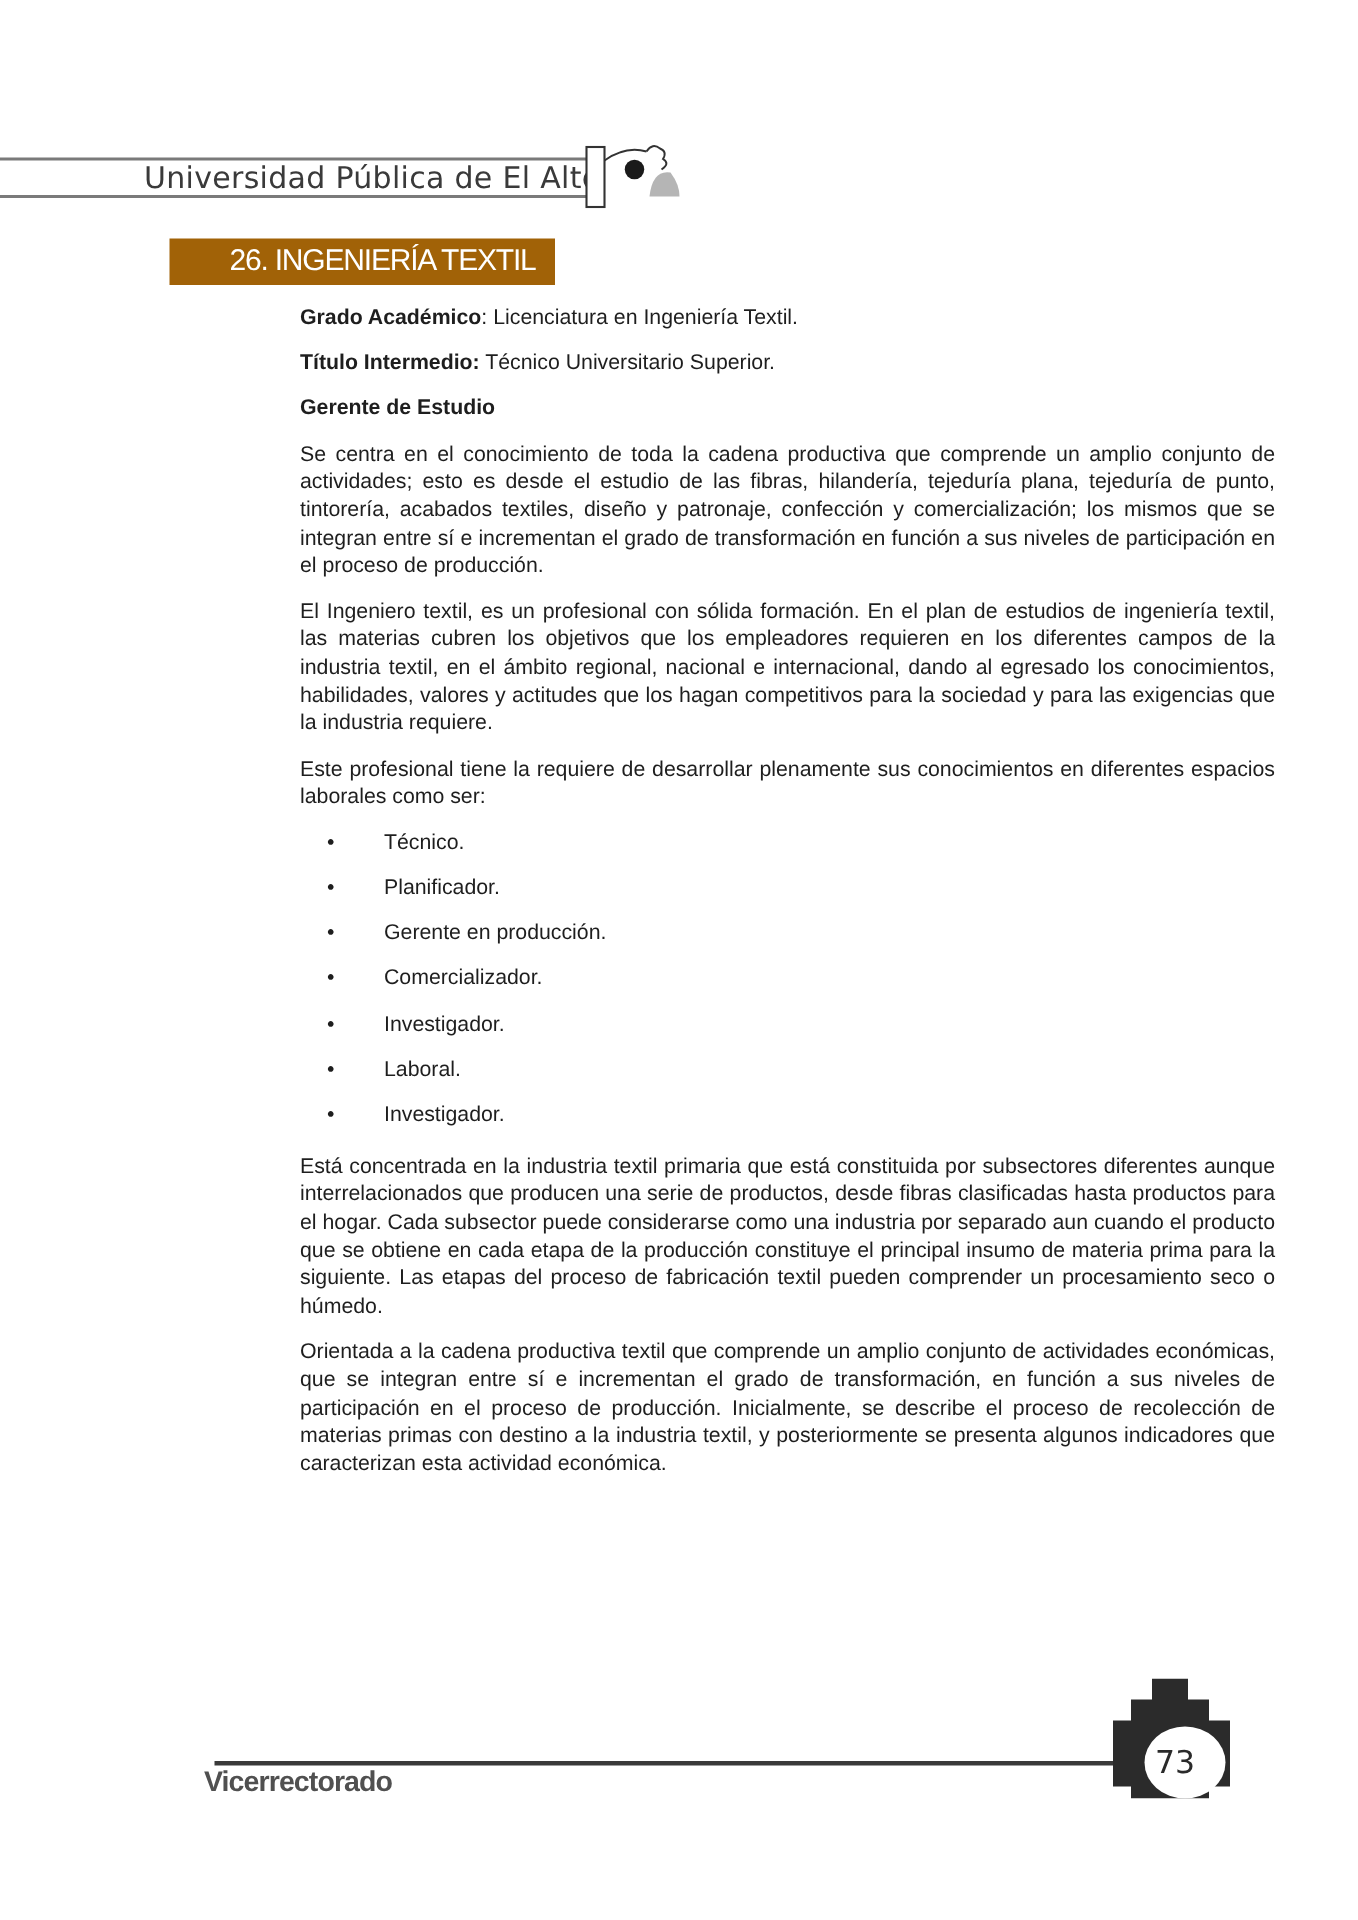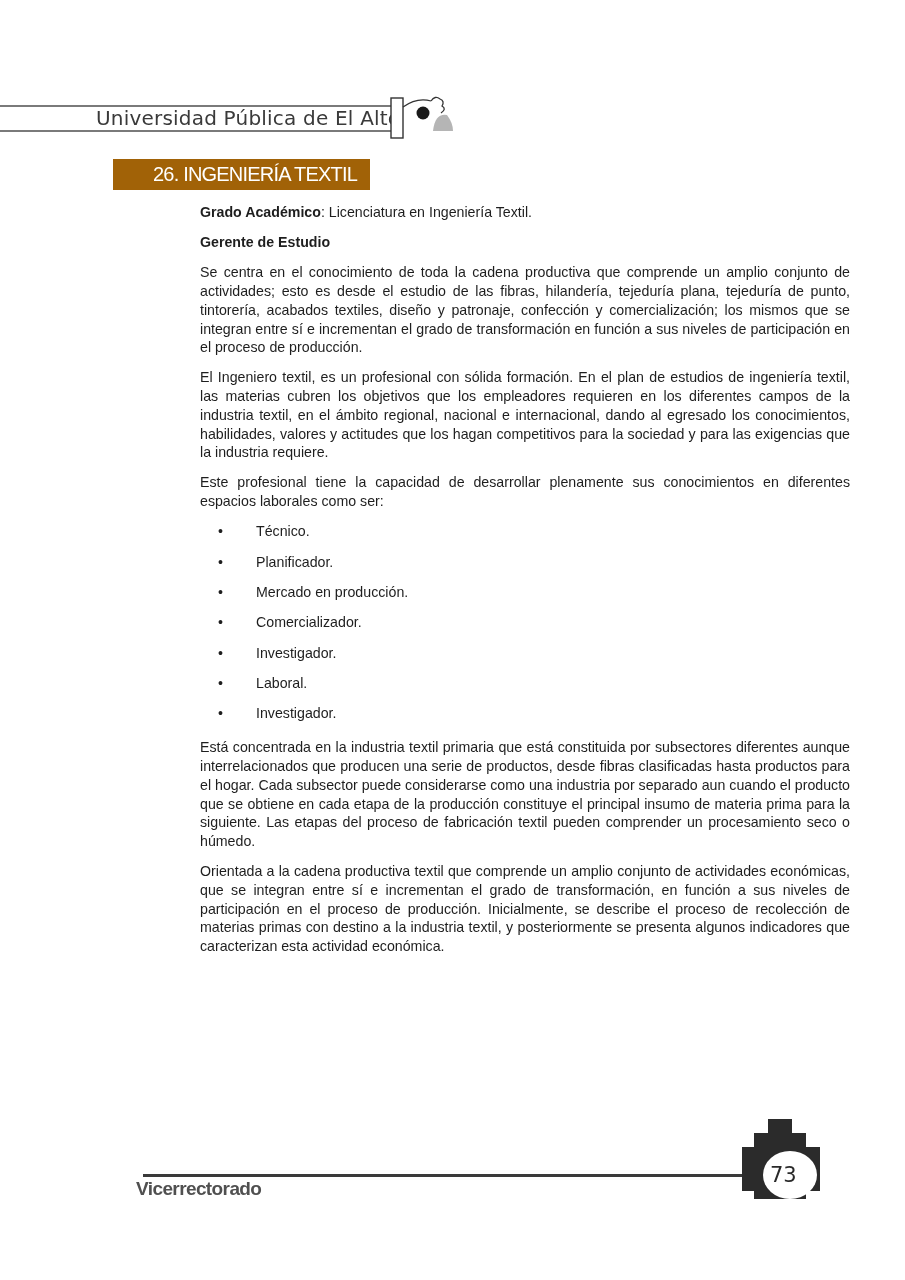--- a/index.html
+++ b/index.html
@@ -47,30 +47,33 @@
   <circle cx="36" cy="18" r="6.5" fill="#1a1a1a"></circle>
   <path d="M46 36 Q48 18 60 20 Q66 28 66 36 Z" fill="#b5b5b5"></path>
 </svg>
 
 <div class="section-title">26. INGENIERÍA TEXTIL</div>
 
 <div class="content">
   <p>
     <span class="lbl">Grado Académico</span><span>: Licenciatura en Ingeniería Textil.</span>
   </p>
+  <p>
+    <span class="lbl">Título Intermedio:</span><span> Técnico Universitario Superior.</span>
+  </p>
   <p class="lbl">Gerente de Estudio</p>
   <p>Se centra en el conocimiento de toda la cadena productiva que comprende un amplio conjunto de actividades; esto es desde el estudio de las fibras, hilandería, tejeduría plana, tejeduría de punto, tintorería, acabados textiles, diseño y patronaje, confección y comercialización; los mismos que se integran entre sí e incrementan el grado de transformación en función a sus niveles de participación en el proceso de producción.</p>
 
   <p>El Ingeniero textil, es un profesional con sólida formación. En el plan de estudios de ingeniería textil, las materias cubren los objetivos que los empleadores requieren en los diferentes campos de la industria textil, en el ámbito regional, nacional e internacional, dando al egresado los conocimientos, habilidades, valores y actitudes que los hagan competitivos para la sociedad y para las exigencias que la industria requiere.</p>
-  <p>Este profesional tiene la capacidad de desarrollar plenamente sus conocimientos en diferentes espacios laborales como ser:</p>
+  <p>Este profesional tiene la requiere de desarrollar plenamente sus conocimientos en diferentes espacios laborales como ser:</p>
 
   <ul>
     <li><span class="dot">•</span><span>Técnico.</span></li>
     <li><span class="dot">•</span><span>Planificador.</span></li>
-    <li><span class="dot">•</span><span>Mercado en producción.</span></li>
+    <li><span class="dot">•</span><span>Gerente en producción.</span></li>
     <li><span class="dot">•</span><span>Comercializador.</span></li>
     <li><span class="dot">•</span><span>Investigador.</span></li>
     <li><span class="dot">•</span><span>Laboral.</span></li>
     <li><span class="dot">•</span><span>Investigador.</span></li>
   </ul>
 
   <p>Está concentrada en la industria textil primaria que está constituida por subsectores diferentes aunque interrelacionados que producen una serie de productos, desde fibras clasificadas hasta productos para el hogar. Cada subsector puede considerarse como una industria por separado aun cuando el producto que se obtiene en cada etapa de la producción constituye el principal insumo de materia prima para la siguiente. Las etapas del proceso de fabricación textil pueden comprender un procesamiento seco o húmedo.</p>
   <p>Orientada a la cadena productiva textil que comprende un amplio conjunto de actividades económicas, que se integran entre sí e incrementan el grado de transformación, en función a sus niveles de participación en el proceso de producción. Inicialmente, se describe el proceso de recolección de materias primas con destino a la industria textil, y posteriormente se presenta algunos indicadores que caracterizan esta actividad económica.</p>
 </div>
 

